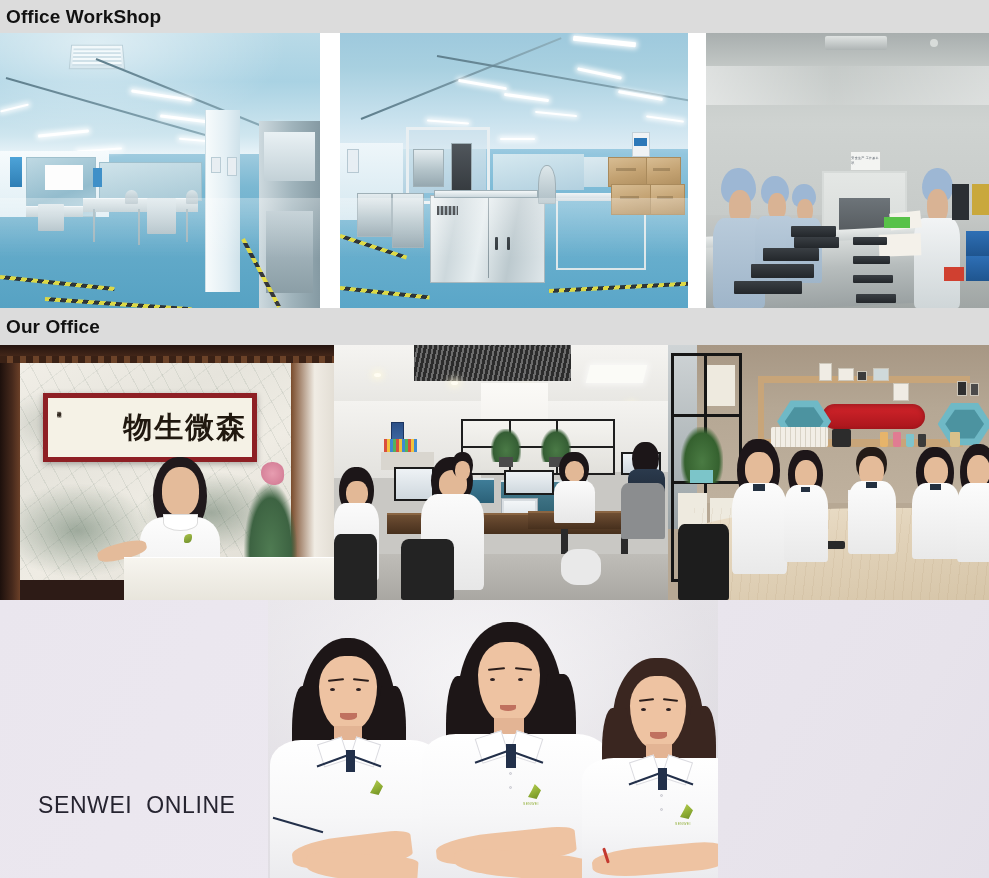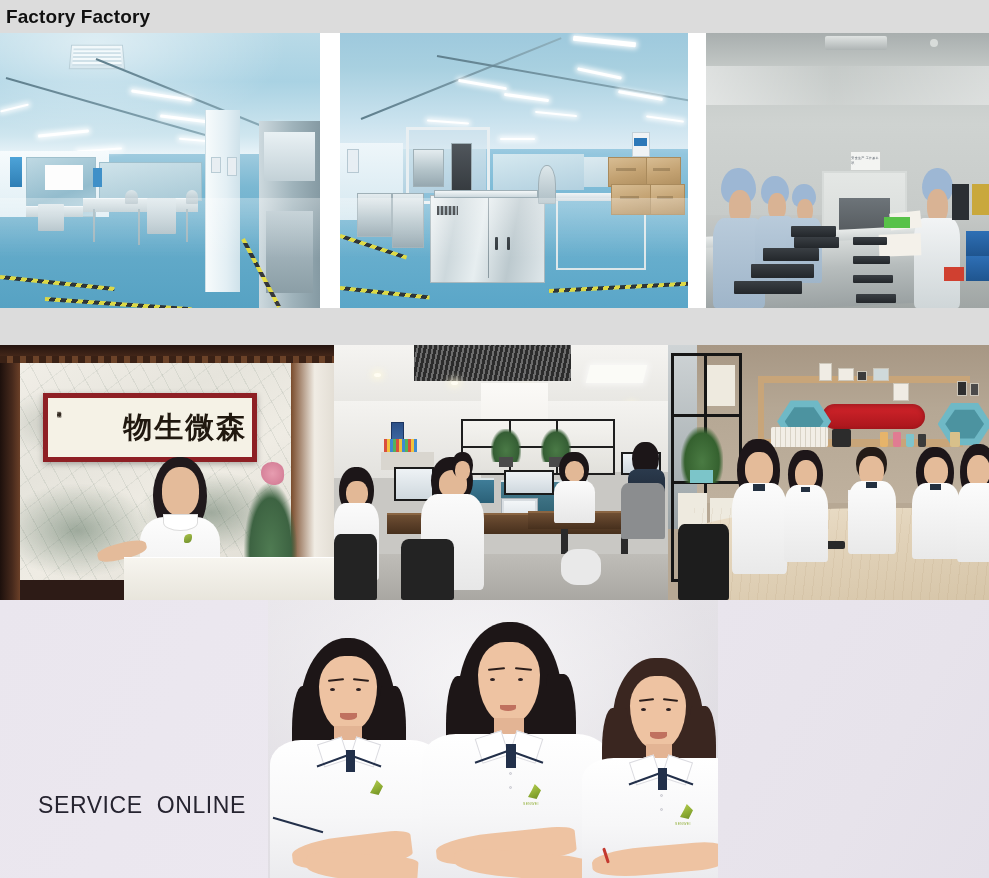--- a/index.html
+++ b/index.html
@@ -309,21 +309,21 @@
   .right-fill { position:absolute; left:718px; top:0; width:271px; height:278px;
     background:linear-gradient(120deg,#e9e5ed,#e7e3eb 60%,#e4e0e9);
   }
 </style>
 </head>
 <body>
 
 <div class="page">
 
   <div class="section-head" id="head-factory">
-    <span class="title">Factory Factory</span>
+    <span class="title">Office WorkShop</span>
   </div>
 
   <div class="row" id="row-factory">
 
     <div class="shot" id="f1">
       <div class="cleanroom">
         <div class="cr-ceiling"></div>
         <div class="cr-ceil-sheen"></div>
         <div class="vent"></div>
         <div class="beam" style="left:2%;top:16%;width:74%;transform:rotate(16deg);"></div>
@@ -471,20 +471,23 @@
         <div class="ws-green" style="left:63%;top:67%;width:9%;height:4%;"></div>
         <div class="ws-crate" style="left:92%;top:72%;width:8%;height:9%;"></div>
         <div class="ws-crate" style="left:92%;top:81%;width:8%;height:9%;"></div>
         <div style="position:absolute;left:94%;top:55%;width:6%;height:11%;background:#c9a83c;"></div>
         <div style="position:absolute;left:87%;top:55%;width:6%;height:13%;background:#2b2f33;"></div>
         <div style="position:absolute;left:84%;top:85%;width:7%;height:5%;background:#d04030;"></div>
       </div>
     </div>
   </div>
 
+  <div class="section-head" id="head-office">
+    <span class="title">Our Office</span>
+  </div>
 
   <div class="row" id="row-office">
 
     <div class="shot" id="o1">
       <div class="reception">
         <div class="rc-marble">
           <div class="rc-veins"></div>
         </div>
         <div class="rc-wood-l"></div>
         <div class="rc-wood-r"></div>
@@ -684,21 +687,21 @@
           <div class="mp-head" style="left:22%;top:9%;width:52%;height:27%;"></div>
           <div class="mp-shirt" style="left:0;top:33%;width:100%;height:67%;"></div>
         </div>
       </div>
     </div>
   </div>
 
   <div id="banner">
 
 
-    <div class="bn-caption">SERVICE  ONLINE</div>
+    <div class="bn-caption">SENWEI  ONLINE</div>
 
     <div class="studio">
       <div class="studio-vign"></div>
 
       <div class="st-p" style="left:-6px;width:190px;height:250px;">
         <div class="st-hair" style="left:38px;top:10px;width:96px;height:130px;border-radius:48% 48% 40% 40%/56% 56% 44% 44%;"></div>
         <div class="st-hair" style="left:30px;top:58px;width:26px;height:108px;border-radius:40% 10% 50% 40%;"></div>
         <div class="st-hair" style="left:118px;top:58px;width:26px;height:104px;border-radius:10% 40% 40% 50%;"></div>
         <div class="st-face" style="left:57px;top:28px;width:58px;height:76px;"></div>
         <div class="st-brow" style="left:66px;top:51px;width:16px;transform:rotate(-6deg);"></div>

